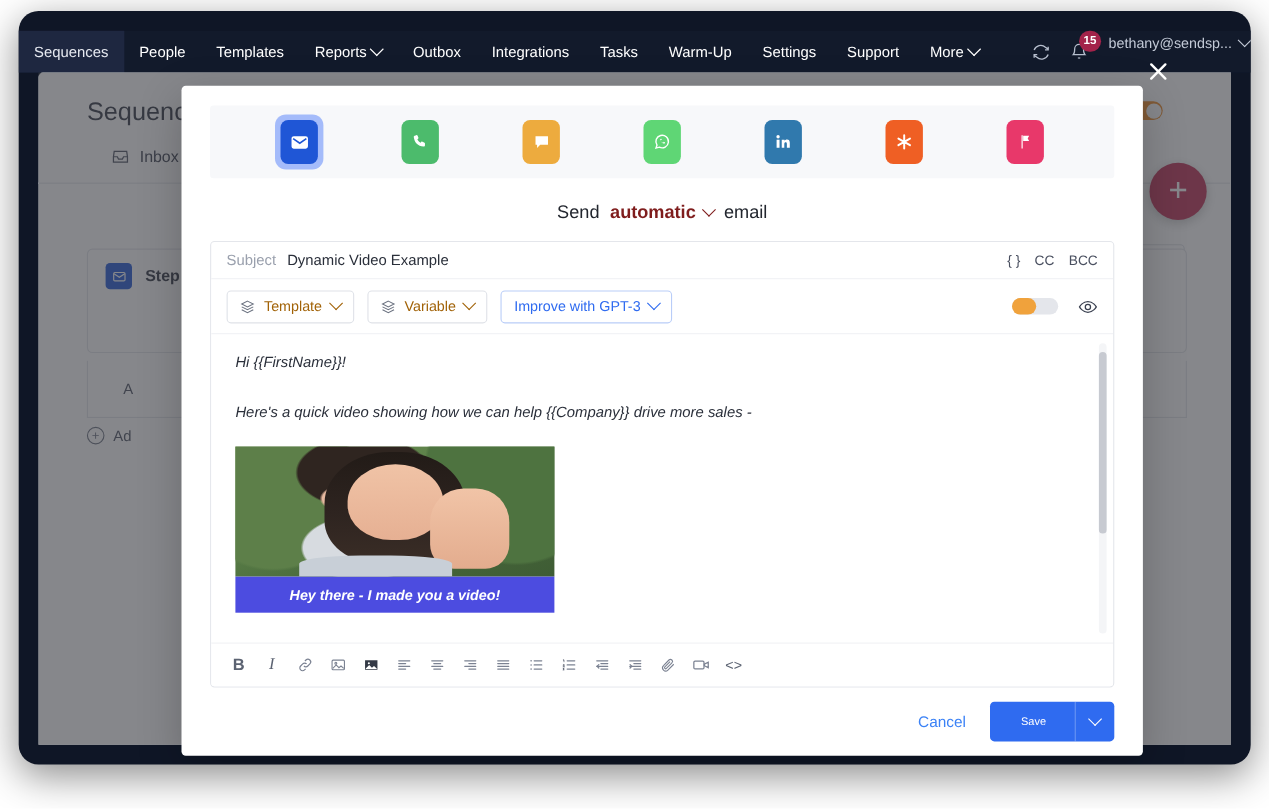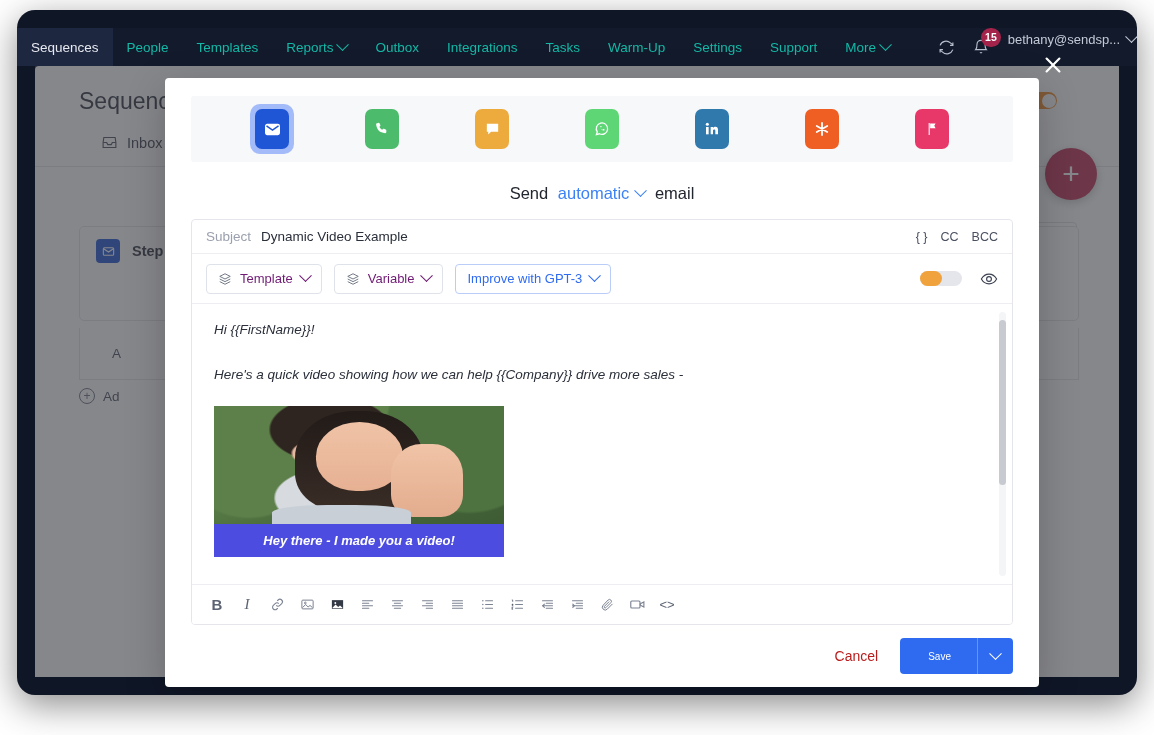--- a/index.html
+++ b/index.html
@@ -25,21 +25,21 @@
   
   #topnav {
     position: absolute; left: 0; top: 18px;
     width: 1120px; height: 38px;
     background: #121a2b;
     display: flex; align-items: center;
   }
   .nav-item {
     height: 38px; display: flex; align-items: center; gap: 5px;
     padding: 0 14px;
-    color: #14b8a6; font-size: 13.5px; white-space: nowrap;
+    color: #ffffff; font-size: 13.5px; white-space: nowrap;
   }
   .nav-item.active { background: #1e2740; color: #e6e9f0; }
   .nav-right { margin-left: auto; display: flex; align-items: flex-start; gap: 4px; padding-right: 1px; }
   .icon-btn { position: relative; width: 30px; height: 30px; display:flex; align-items:center; justify-content:center; color:#b7bfce; }
   .badge {
     position: absolute; top: -4px; right: -5px;
     min-width: 19px; height: 19px; padding: 0 4px;
     border-radius: 10px; background: #a3234a; color: #fff;
     font-size: 10.5px; line-height: 19px; text-align: center; font-weight: 600;
   }
@@ -98,21 +98,21 @@
     display:flex; align-items:center; justify-content:space-around; padding: 0 26px;
   }
   .chan { width:34px; height:40px; border-radius:7px; display:flex; align-items:center; justify-content:center; }
   .chan-wrap { padding:5px; border-radius:10px; }
   .chan-wrap.sel { background:#a4bbfa; }
 
   .send-line {
     margin-top: 22px; text-align:center; font-size:16.5px; color:#22262e;
   }
   .send-line .sel {
-    color:#3b82f6; font-weight:400; display:inline-flex; align-items:center; gap:7px; margin:0 5px;
+    color:#7f1d1d; font-weight:700; display:inline-flex; align-items:center; gap:7px; margin:0 5px;
   }
 
   .composer {
     margin: 16px 26px 0 26px; border:1px solid #e4e6eb; border-radius:4px;
     flex: 1; display:flex; flex-direction:column; overflow:hidden;
   }
   .subject-row {
     height: 34px; display:flex; align-items:center; padding: 0 14px;
     border-bottom:1px solid #edeef2; font-size:13.5px;
   }
@@ -120,21 +120,21 @@
   .subj-val { color:#2a2f3a; }
   .subj-right { margin-left:auto; display:flex; align-items:center; gap:13px; color:#4a5060; font-size:12.5px; }
 
   .tool-row {
     height: 50px; display:flex; align-items:center; gap:12px; padding: 0 14px;
     border-bottom:1px solid #edeef2; background:#fff;
   }
   .pill {
     display:flex; align-items:center; gap:8px; height:30px; padding:0 11px;
     border:1px solid #dfe2e8; border-radius:4px; background:#fff;
-    font-size:13px; color:#701a75; white-space:nowrap;
+    font-size:13px; color:#a16207; white-space:nowrap;
   }
   .pill.blue { border-color:#b9cdf8; color:#2f6bf0; }
   .tool-right { margin-left:auto; display:flex; align-items:center; gap:18px; }
   .mini-toggle { width:42px; height:15px; border-radius:8px; background:#e4e6eb; position:relative; }
   .mini-toggle i { position:absolute; left:0; top:0; width:22px; height:15px; border-radius:8px; background:#f0a23c; }
 
   .body-area { flex:1; position:relative; overflow:hidden; background:#fff; }
   .body-inner { padding: 16px 22px; font-style: italic; }
   .body-p { font-size:13.5px; color:#2a2f3a; line-height:1.55; }
   .body-p + .body-p { margin-top: 24px; }
@@ -169,21 +169,21 @@
 
   .fmt-row {
     height: 40px; border-top:1px solid #edeef2; display:flex; align-items:center;
     gap: 0; padding: 0 10px; background:#fff;
   }
   .fmt { width:30px; height:30px; display:flex; align-items:center; justify-content:center; color:#7b8292; }
   .fmt.active { color:#333945; }
   .fmt.txt { font-size:15px; color:#5c6372; }
 
   .footer { height: 62px; display:flex; align-items:center; justify-content:flex-end; gap:22px; padding: 0 26px; }
-  .btn-cancel { font-size:14px; color:#b91c1c; }
+  .btn-cancel { font-size:14px; color:#3b82f6; }
   .btn-save {
     display:flex; align-items:center; height:36px; border-radius:4px; background:#2f6bf0; color:#fff;
     font-size:10px; overflow:hidden;
   }
   .btn-save .lbl { padding: 0 26px 0 28px; }
   .btn-save .sp { width:1px; height:36px; background:rgba(255,255,255,.28); }
   .btn-save .cv { padding: 0 13px; display:flex; align-items:center; }
   svg { display:block; }
 </style>
 </head>

